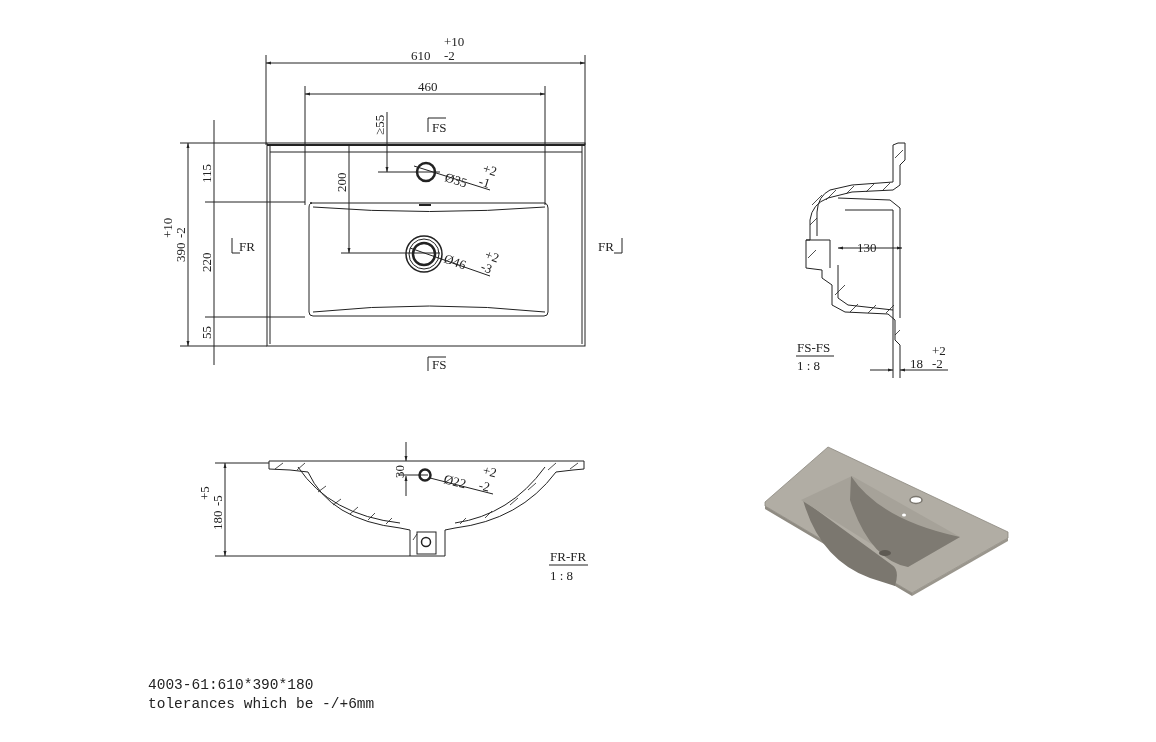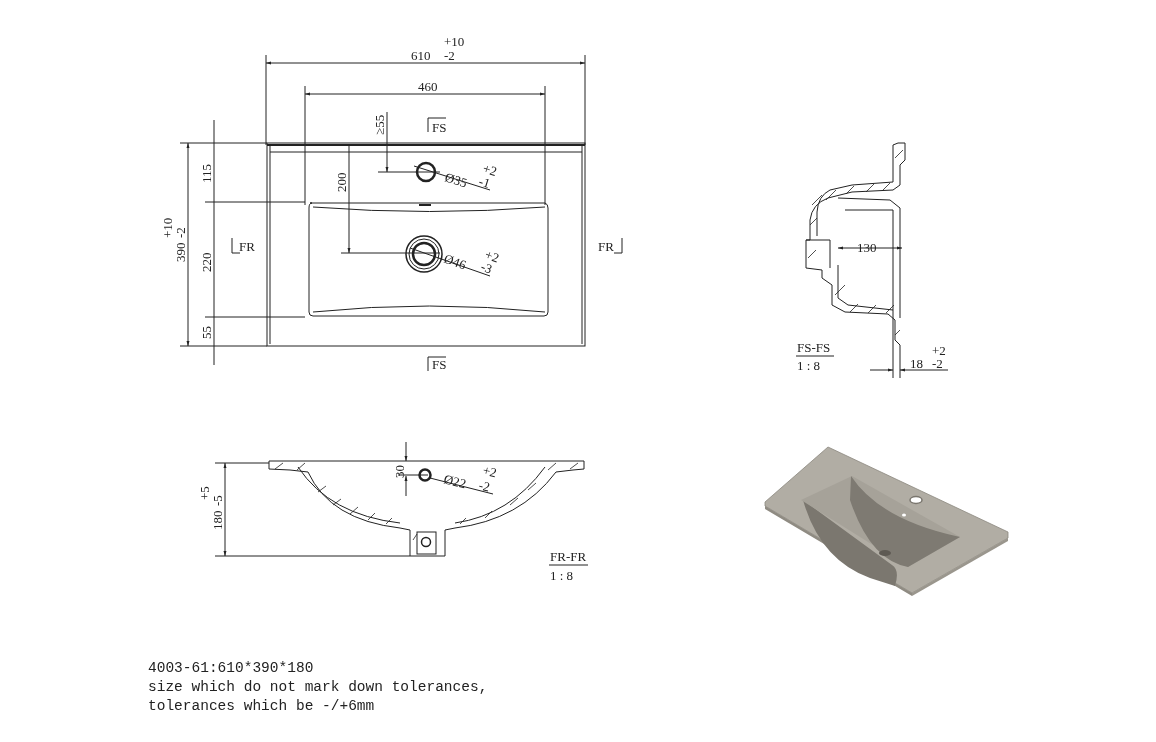--- a/index.html
+++ b/index.html
@@ -1,20 +1,20 @@
 <!DOCTYPE html>
 <html><head>
 <meta charset="utf-8">
 <style>
   html, body { margin:0; padding:0; background:#ffffff; }
   body { width:1156px; height:742px; position:relative; overflow:hidden;
          font-family:"Liberation Serif", "DejaVu Serif", serif; color:#222; }
   svg { position:absolute; left:0; top:0; }
   .dim { font-family:"Liberation Serif", "DejaVu Serif", serif; font-size:13px; fill:#222; }
-  .note { position:absolute; left:148px; top:659px; font-family:"Liberation Mono","DejaVu Sans Mono", monospace;
+  .note { position:absolute; left:148px; top:676px; font-family:"Liberation Mono","DejaVu Sans Mono", monospace;
           font-size:14.5px; line-height:19px; color:#222; white-space:pre; }
   .ln { stroke:#222; stroke-width:1; fill:none; }
   .thk { stroke:#222; stroke-width:2; fill:none; }
   .hatch { stroke:#222; stroke-width:0.8; }
 </style>
 </head>
 <body>
 
 <svg width="1156" height="742" viewBox="0 0 1156 742">
   <defs>
@@ -175,13 +175,13 @@
     <path d="M912,593 L1008,538 L1008,541 L912,596 Z" fill="#9a968d"></path>
     <path d="M803,500 Q820,560 870,578 L895,586 Q900,570 892,565 Z" fill="#7b776f"></path>
     <path d="M801,500 L852,476 L960,537 L908,567 Z" fill="#a6a299"></path>
     <path d="M851,476 Q880,520 960,537 L908,567 Q870,560 850,500 Z" fill="#7e7a72"></path>
     <ellipse cx="885" cy="553" rx="6" ry="3" fill="#5e5a53"></ellipse>
     <ellipse cx="916" cy="500" rx="6" ry="3.5" fill="#ffffff" stroke="#7a766e" stroke-width="1.5"></ellipse>
     <ellipse cx="904" cy="515" rx="2" ry="1.5" fill="#ffffff"></ellipse>
   </g>
 </svg>
 
-<div class="note"><div>4003-61:610*390*180</div><div>size which do not mark down tolerances,</div><div>tolerances which be -/+6mm</div></div>
+<div class="note"><div>4003-61:610*390*180</div><div>tolerances which be -/+6mm</div></div>
 
 </body></html>

